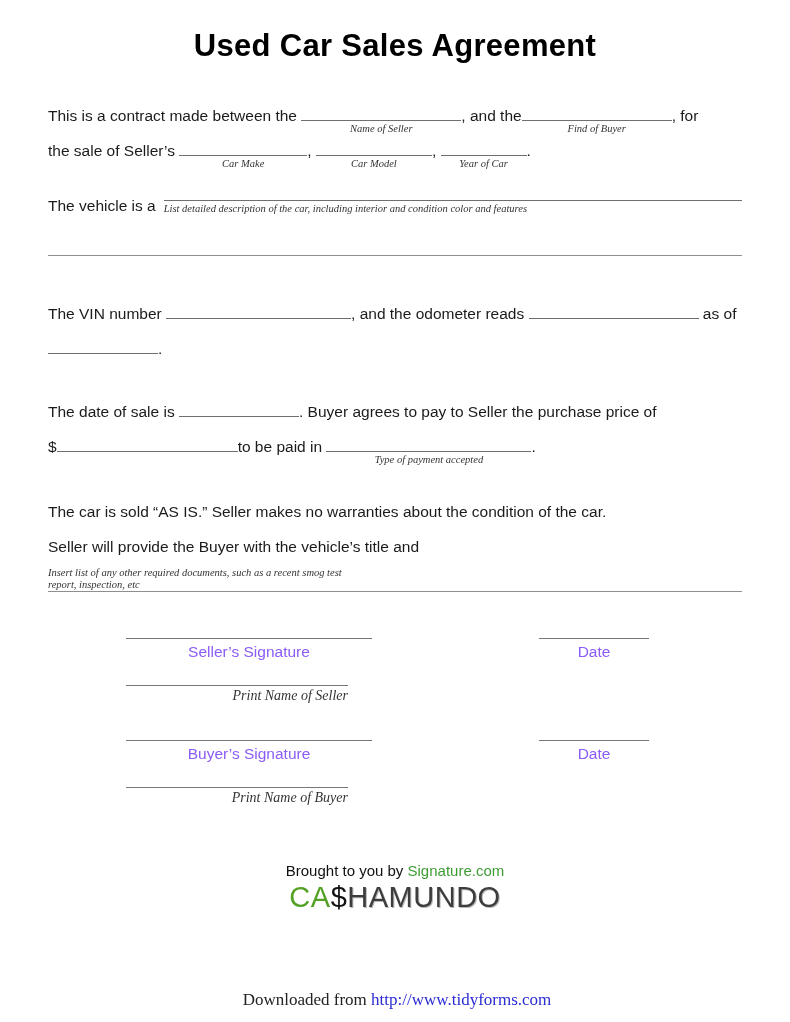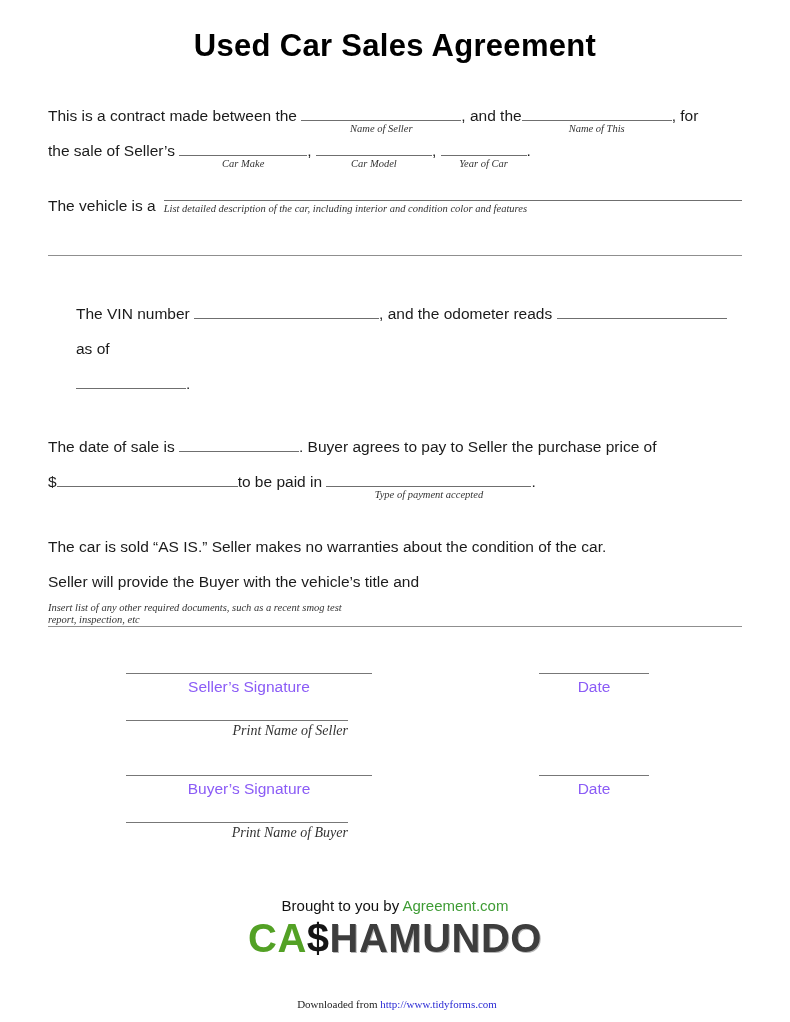--- a/index.html
+++ b/index.html
@@ -34,21 +34,21 @@
 
   .flexline { display: flex; align-items: flex-start; }
   .flexline .lead { white-space: nowrap; margin-right: 8px; }
   .flexline .blank.grow { flex: 1; }
 
   .rule { border-bottom: 1px solid #8f8f8f; height: 0; }
 
   .p-parties { margin-top: 34px; }
   .p-vehicle { margin-top: 20px; }
   .rule-vehicle { margin-top: 32px; }
-  .p-vin { margin-top: 40px; margin-left: 28px; }
+  .p-vin { margin-top: 40px; }
   .p-date { margin-top: 28px; }
   .p-asis { margin-top: 30px; }
   .p-docs { margin-top: 0; flex-direction: column; }
   .rule-docs { margin-top: 26px; }
 
   .sig-block { margin: 46px 0 0 78px; }
   .sig-row { display: flex; }
   .sig-row.second { margin-top: 36px; }
   .sig-left { width: 246px; }
   .sig-right { width: 110px; margin-left: 167px; }
@@ -59,49 +59,49 @@
   .print-cap {
     text-align: right; font-family: "Liberation Serif", serif; font-style: italic;
     font-size: 14px; color: #333; padding-top: 2px;
   }
 
   .brand { text-align: center; margin-top: 56px; }
   .brought { font-size: 15px; color: #111; }
   .brought a.green { color: #3f9c35; text-decoration: none; cursor: pointer; }
   .brand-box { display: inline-block; margin-top: 4px; }
   .logo {
-    font-size: 40px; font-weight: bold; line-height: 1; letter-spacing: 0.5px;
+    font-size: 29px; font-weight: normal; line-height: 1; letter-spacing: 0.5px;
     font-family: "Liberation Sans", sans-serif;
   }
   .logo .g { color: #53a125; }
   .logo .d { color: #141414; }
   .logo .k { color: #3d3d3d; text-shadow: 1px 1px 0 #b6b6b6; }
   .tagline {
     display: block; background: #8dc63f; color: #101010;
     font-weight: bold; font-style: italic; font-size: 13.5px;
     padding: 3px 6px 4px; margin-top: 3px; text-align: center;
   }
 
   .downloaded {
     position: absolute; left: 4px; right: 0; bottom: 12px; text-align: center;
-    font-family: "Liberation Serif", serif; font-size: 11px; color: #222;
+    font-family: "Liberation Serif", serif; font-size: 17px; color: #222;
   }
   .downloaded a.link { color: #2b2bd4; text-decoration: none; cursor: pointer; }
 </style>
 </head>
 <body>
 
 <div class="page">
   <div class="content">
 
     <h1 class="title">Used Car Sales Agreement</h1>
 
     <div class="para p-parties">
       <span>This is a contract made between the</span>
-      <span class="blank" style="width:160px"><span class="cap">Name of Seller</span></span><span>, and the</span><span class="blank" style="width:150px"><span class="cap">Name of This</span></span><span>, for</span><br>
+      <span class="blank" style="width:160px"><span class="cap">Name of Seller</span></span><span>, and the</span><span class="blank" style="width:150px"><span class="cap">Find of Buyer</span></span><span>, for</span><br>
       <span>the sale of Seller’s</span>
       <span class="blank" style="width:128px"><span class="cap">Car Make</span></span><span>,</span>
       <span class="blank" style="width:116px"><span class="cap">Car Model</span></span><span>,</span>
       <span class="blank" style="width:86px"><span class="cap">Year of Car</span></span><span>.</span>
     </div>
 
     <div class="para p-vehicle flexline">
       <span class="lead">The vehicle is a</span>
       <span class="blank grow">
           <span class="cap cap-left">List detailed description of the car, including interior and condition color and features</span>
@@ -166,21 +166,21 @@
       <div class="print-wrap">
         <div class="print-line"></div>
         <div class="print-cap">Print Name of Buyer</div>
       </div>
 
     </div>
 
     <div class="brand">
       <div class="brought">
         <span>Brought to you by</span>
-        <a class="green">Agreement.com</a>
+        <a class="green">Signature.com</a>
       </div>
       <div class="brand-box">
         <div class="logo"><span class="g">CA</span><span class="d">$</span><span class="k">HAMUNDO</span></div>
       </div>
     </div>
 
   </div>
 
   <div class="downloaded">
     <span>Downloaded from</span>

